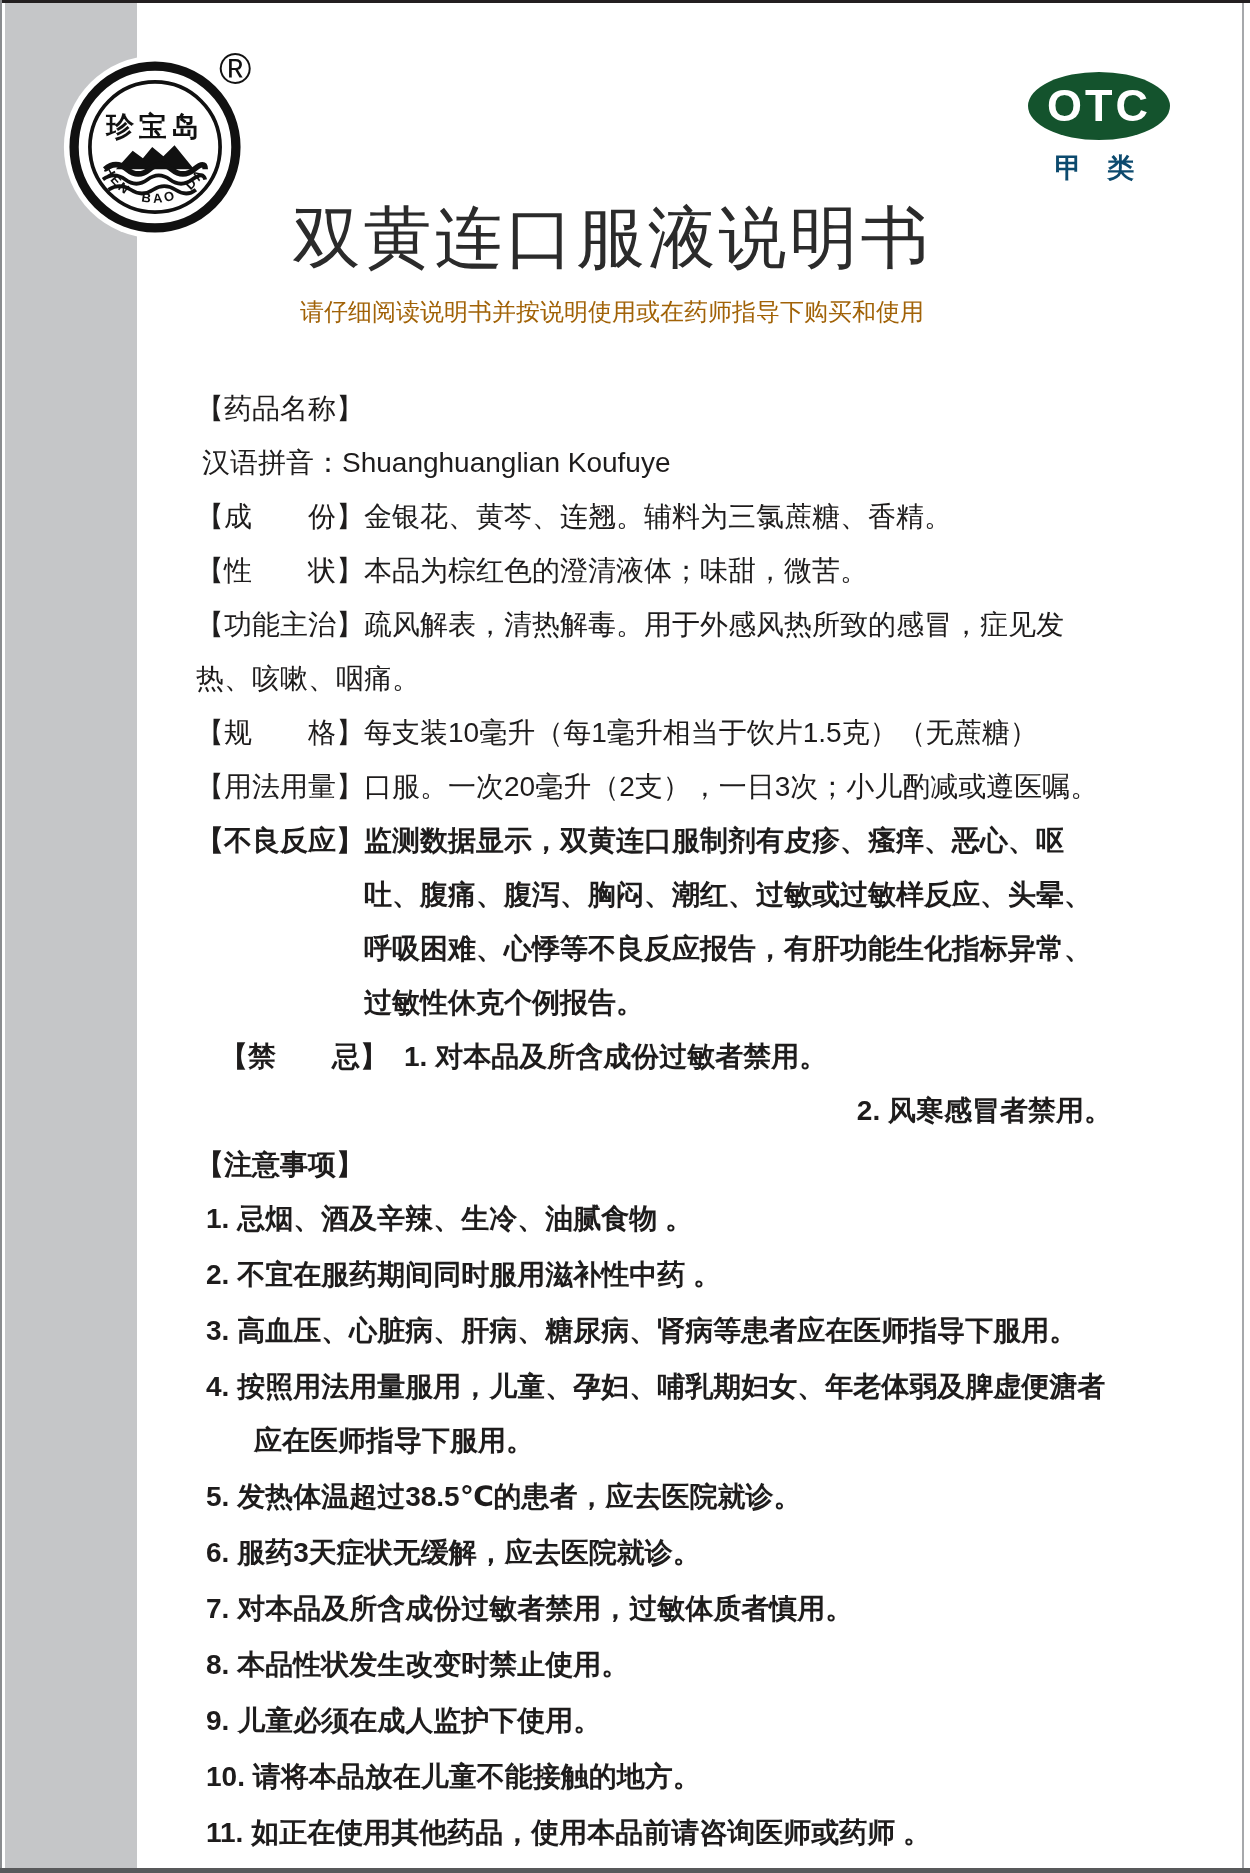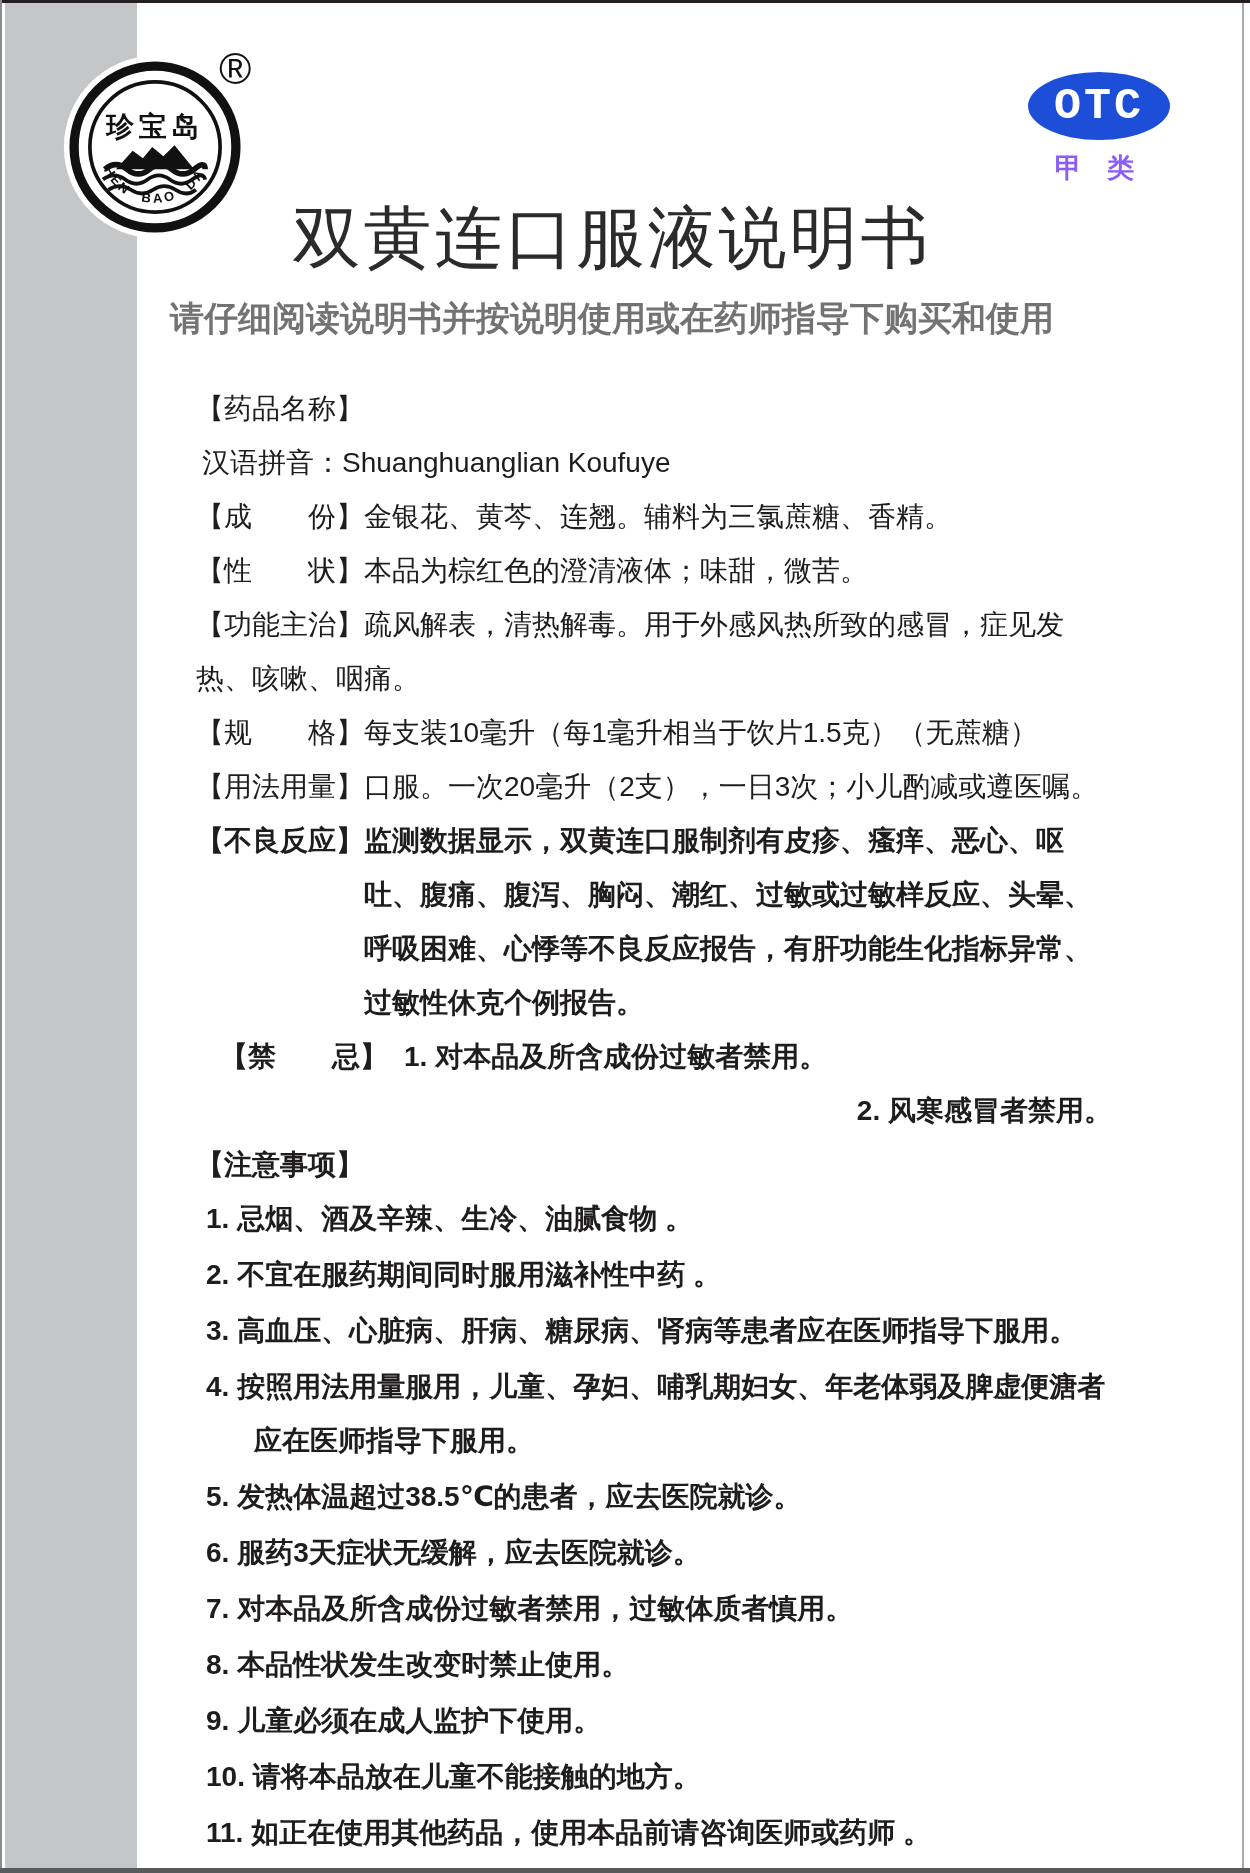--- a/index.html
+++ b/index.html
@@ -16,34 +16,34 @@
   .sidebar{position:absolute;left:5px;top:3px;bottom:5px;width:132px;background:#c5c6c8;}
 
   
   .logo-wrap{position:absolute;left:62px;top:54px;width:186px;height:186px;z-index:2;}
   .logo-wrap svg{width:100%;height:100%;}
   .regmark{position:absolute;left:219px;top:44px;z-index:3;font-size:44px;font-weight:400;color:#111;}
 
   
   .otc{position:absolute;left:1028px;top:72px;width:142px;text-align:center;z-index:2;}
   .otc-ellipse{
-    width:142px;height:68px;background:#1d4ed8;border-radius:50%;
+    width:142px;height:68px;background:#14532d;border-radius:50%;
     display:flex;align-items:center;justify-content:center;
-    color:#ffffff;font-family:Liberation Mono, monospace;
+    color:#ffffff;font-family:Liberation Sans, sans-serif;
     font-weight:700;font-size:45px;letter-spacing:3px;
   }
-  .otc-cat{margin-top:10px;font-size:27px;font-weight:700;letter-spacing:9px;color:#8b5cf6;white-space:nowrap;}
+  .otc-cat{margin-top:10px;font-size:27px;font-weight:700;letter-spacing:9px;color:#0c4a6e;white-space:nowrap;}
 
   
   .heading{position:absolute;left:137px;top:196px;width:950px;text-align:center;}
   .doc-title{
     margin:0;font-family:"Liberation Serif","DejaVu Serif",serif;
     font-weight:400;font-size:68px;line-height:84px;letter-spacing:3px;color:#2b2b2b;
   }
-  .doc-subtitle{margin:16px 0 0 0;font-size:34px;font-weight:700;color:#737373;}
+  .doc-subtitle{margin:16px 0 0 0;font-size:24px;font-weight:400;color:#a16207;}
 
   
   .body{
     position:absolute;left:196px;top:382px;right:138px;
     font-size:28px;line-height:54px;color:#1e1c1c;
   }
   .body p{margin:0;}
   .lbl{white-space:nowrap;}
   .indent1{padding-left:6px;}
   .hang{position:relative;padding-left:168px;}

